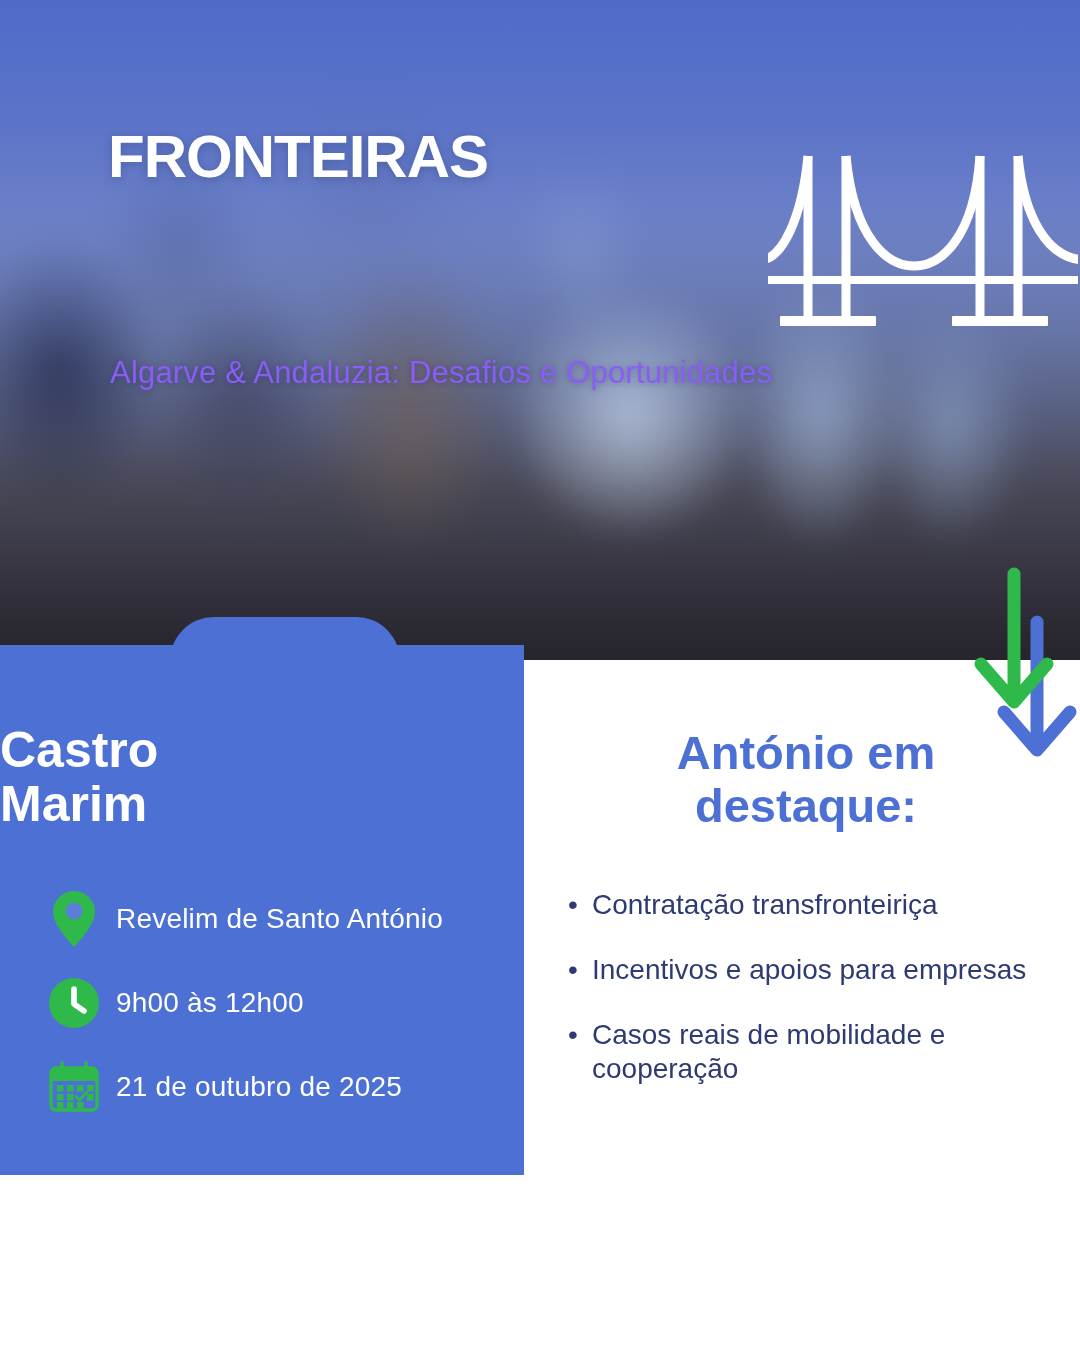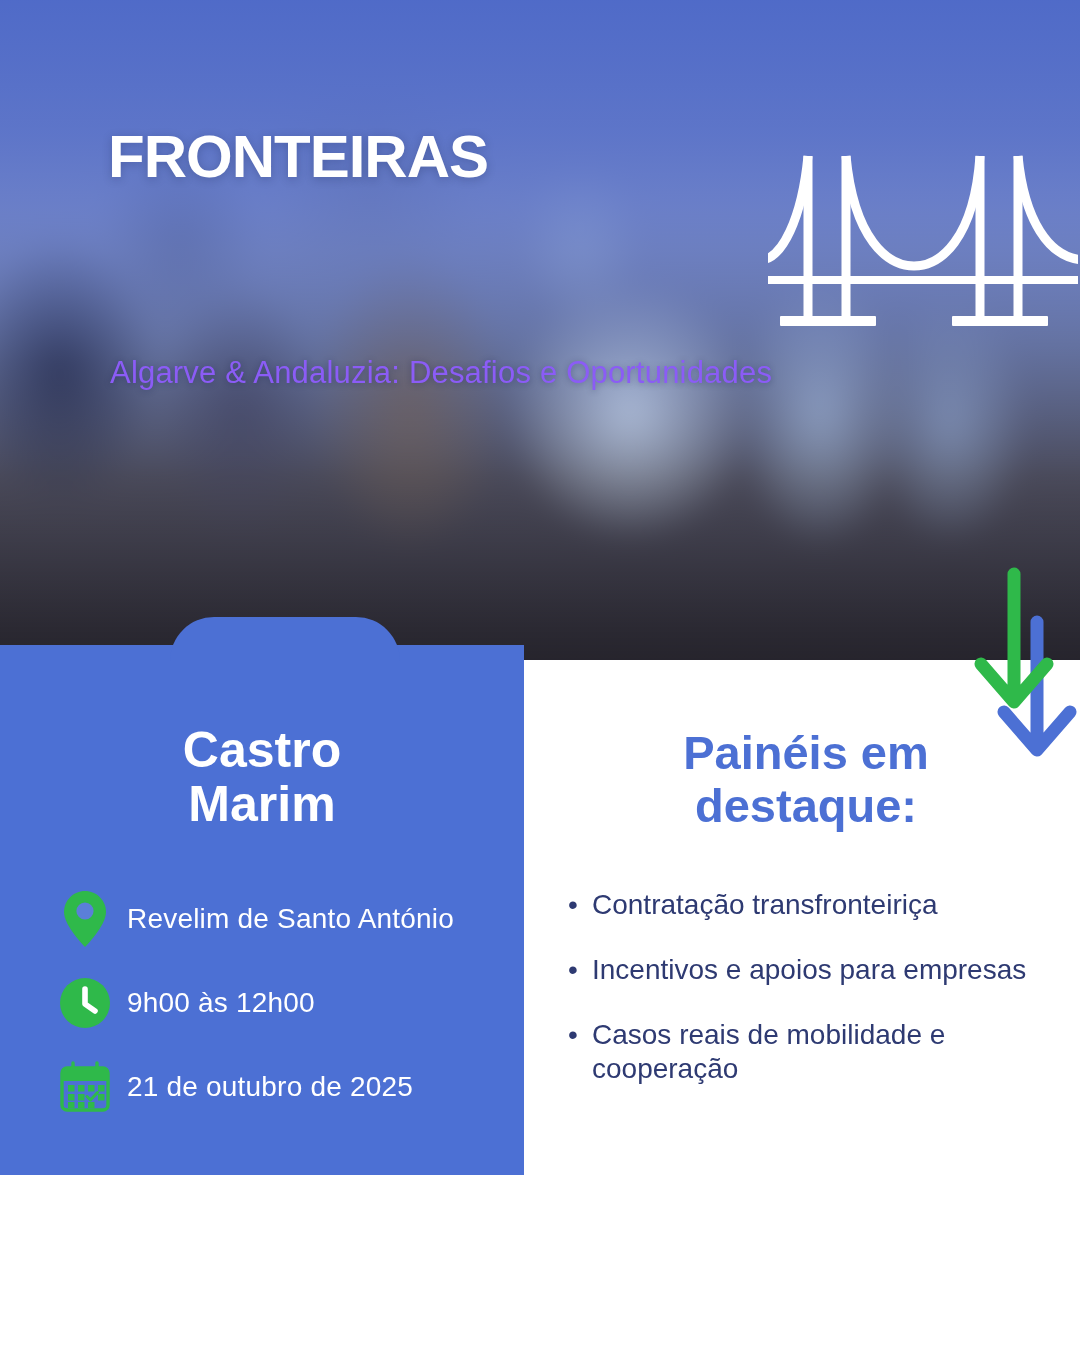--- a/index.html
+++ b/index.html
@@ -77,26 +77,26 @@
     background:#4c70d4;
     border-radius:54px 54px 0 0;
   }
   .panel-tab.left-fill{
     left:170px; width:230px; top:-28px; height:44px;
     border-radius:70px 70px 0 0;
   }
 
   .city{
     position:absolute; left:0; top:78px; width:524px;
-    text-align:center; color:#ffffff;
+    text-align:left; color:#ffffff;
     font-weight:bold; font-size:50px; line-height:1.08;
     white-space:pre-line;
   }
 
-  .info-list{ position:absolute; left:53px; top:232px; width:470px; }
+  .info-list{ position:absolute; left:42px; top:232px; width:470px; }
   .info-row{ display:flex; align-items:center; height:84px; }
   .info-icon{ width:64px; flex:0 0 64px; display:flex; align-items:center; justify-content:center; }
   .info-text{ color:#ffffff; font-size:28px; padding-left:10px; letter-spacing:.2px; }
 
   
   .arrows{ position:absolute; left:968px; top:560px; }
 
   .panels-heading{
     position:absolute; left:556px; top:727px; width:500px;
     text-align:center;
@@ -211,21 +211,21 @@
 
 <svg class="arrows" width="112" height="230" viewBox="0 0 112 230">
   <g>
     <path d="M69 62 L69 190 M36 152 L69 190 L102 152" fill="none" stroke="#4c70d4" stroke-width="13" stroke-linecap="round" stroke-linejoin="round"></path>
   </g>
   <g>
     <path d="M46 14 L46 142 M13 104 L46 142 L79 104" fill="none" stroke="#2fb94a" stroke-width="13" stroke-linecap="round" stroke-linejoin="round"></path>
   </g>
 </svg>
 
-<div class="panels-heading">Painéis em
+<div class="panels-heading">António em
 destaque:</div>
 
 <div class="bullets">
   <div class="bullet">
     <span class="bullet-dot">•</span>
     <span>Contratação transfronteiriça</span>
   </div>
   <div class="bullet">
     <span class="bullet-dot">•</span>
     <span>Incentivos e apoios para empresas</span>

